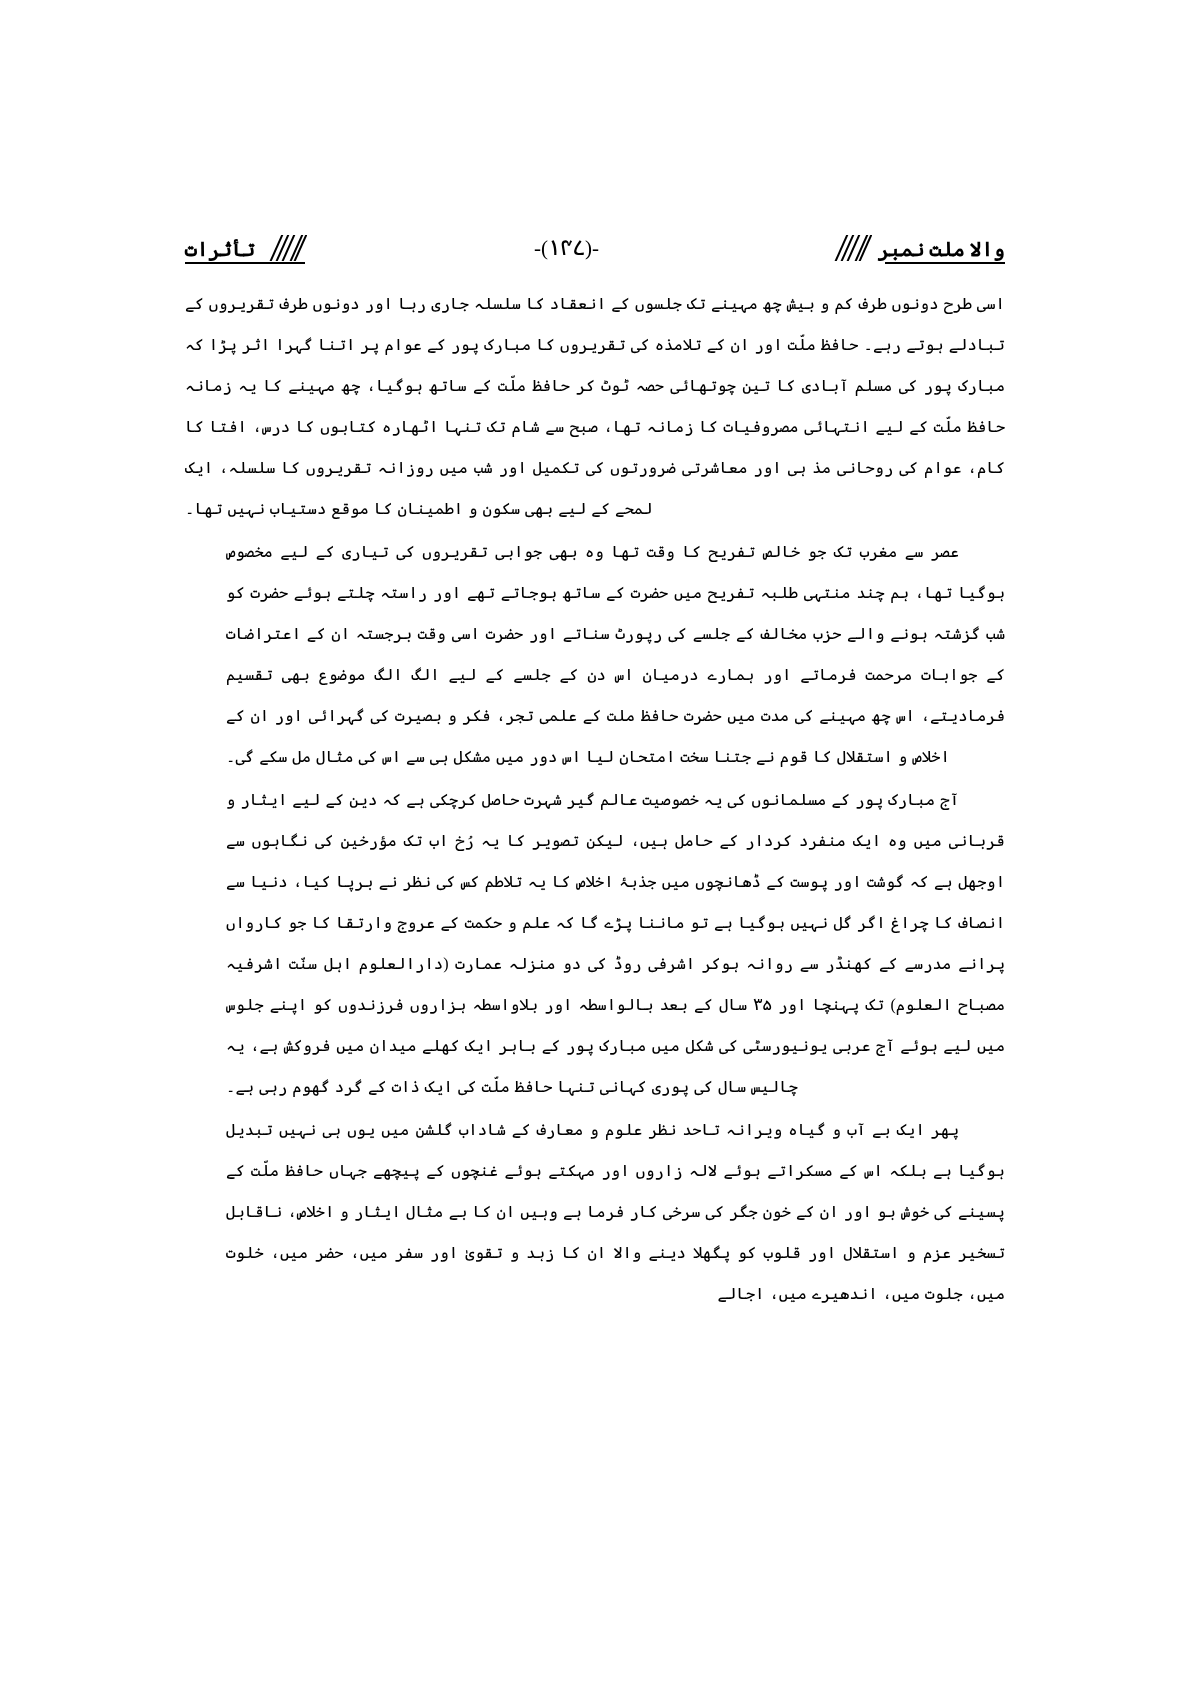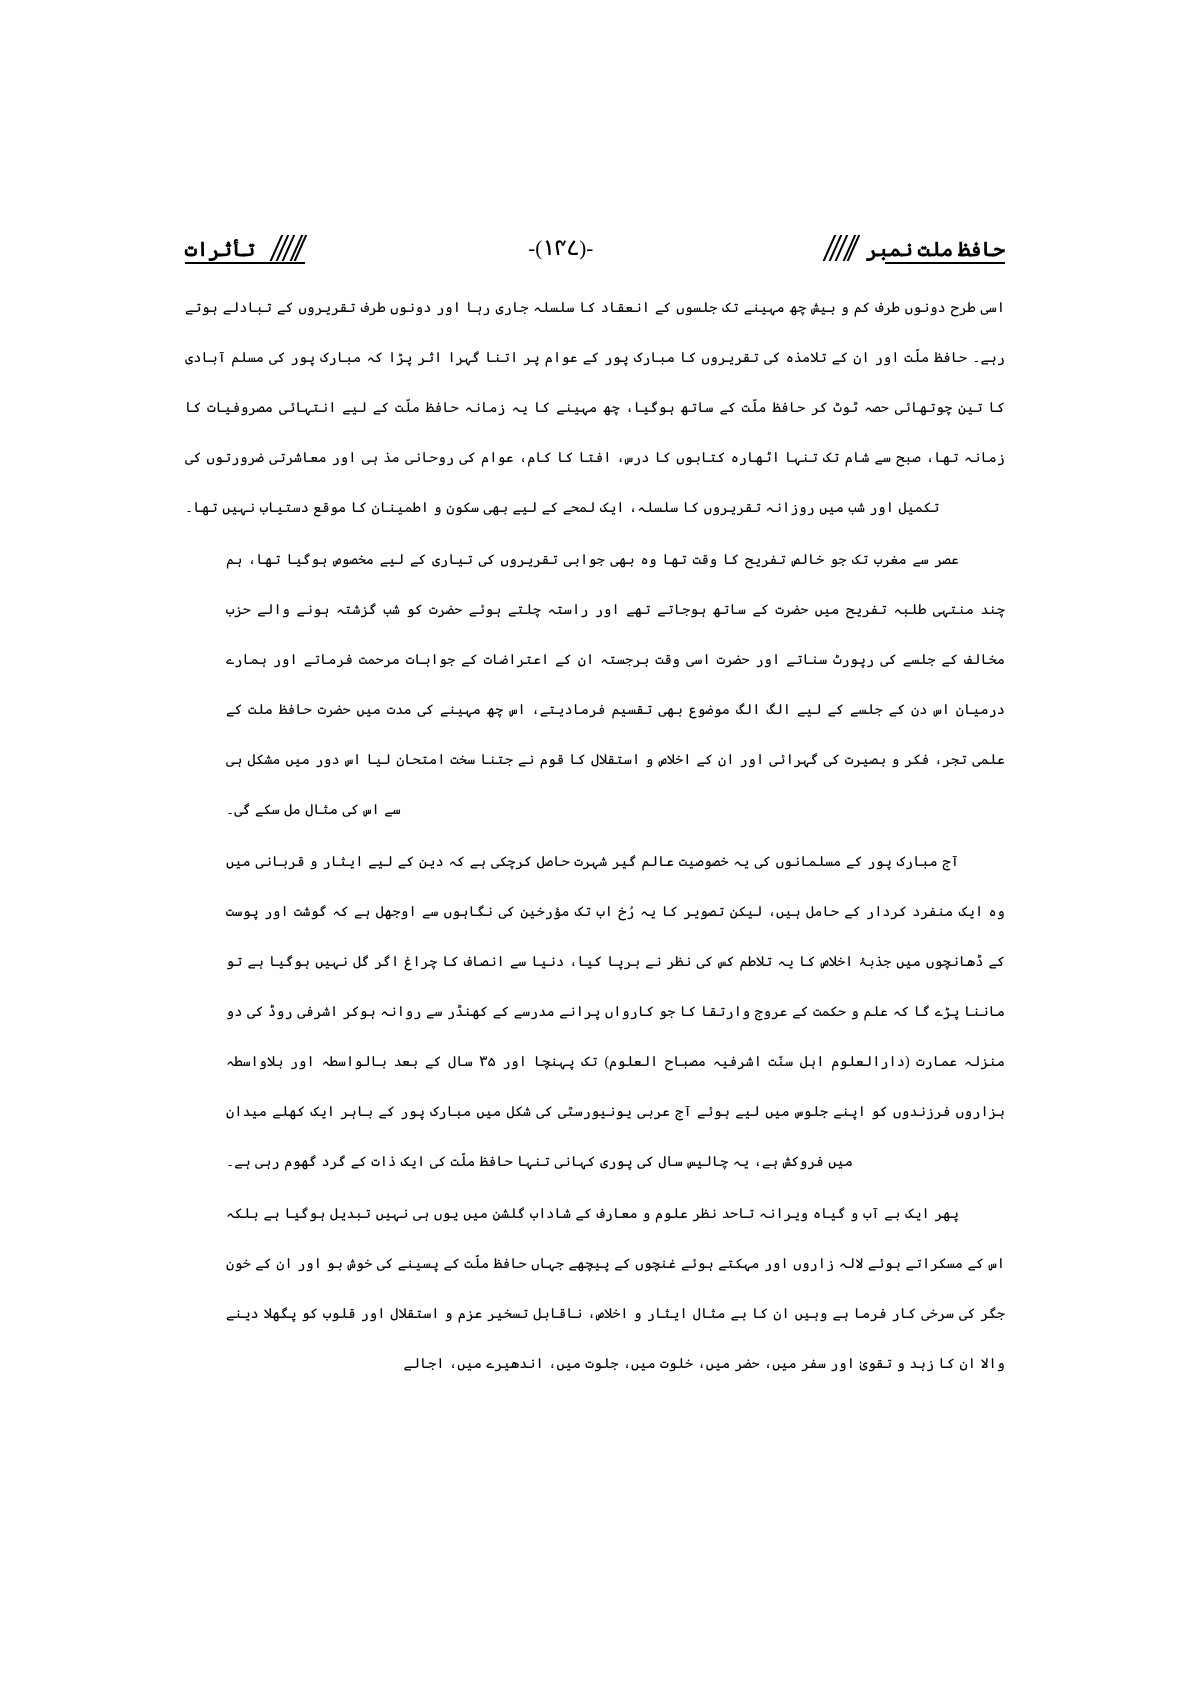--- a/index.html
+++ b/index.html
@@ -102,22 +102,22 @@
     position: absolute;
     top: 283px;
     right: 185px;
     width: 820px;
     direction: rtl;
     text-align: justify;
     text-justify: inter-word;
   }
 
   .para {
-    font-size: 14px;
-    line-height: 50px;
+    font-size: 16px;
+    line-height: 41px;
     margin: 0 0 2px 0;
     text-align: justify;
     text-align-last: center;
     word-spacing: 1px;
   }
   .para.indent {
     text-indent: 46px;
     margin-left: 41px;
   }
   .para.last-right {
@@ -127,21 +127,21 @@
     text-align-last: left;
   }
 </style>
 </head>
 <body>
 
 <div class="page">
 
   <div class="header">
     <div class="header-side">
-      <span class="header-text">حافظ ملت نمبر</span>
+      <span class="header-text">والا ملت نمبر</span>
       <span class="slashes triple">
         <span style="right:6px"></span>
           <span style="right:18px"></span>
           <span style="right:30px"></span>
       </span>
     </div>
 
     <div class="page-number">-(۱۴۷)-</div>
 
     <div class="header-side">

